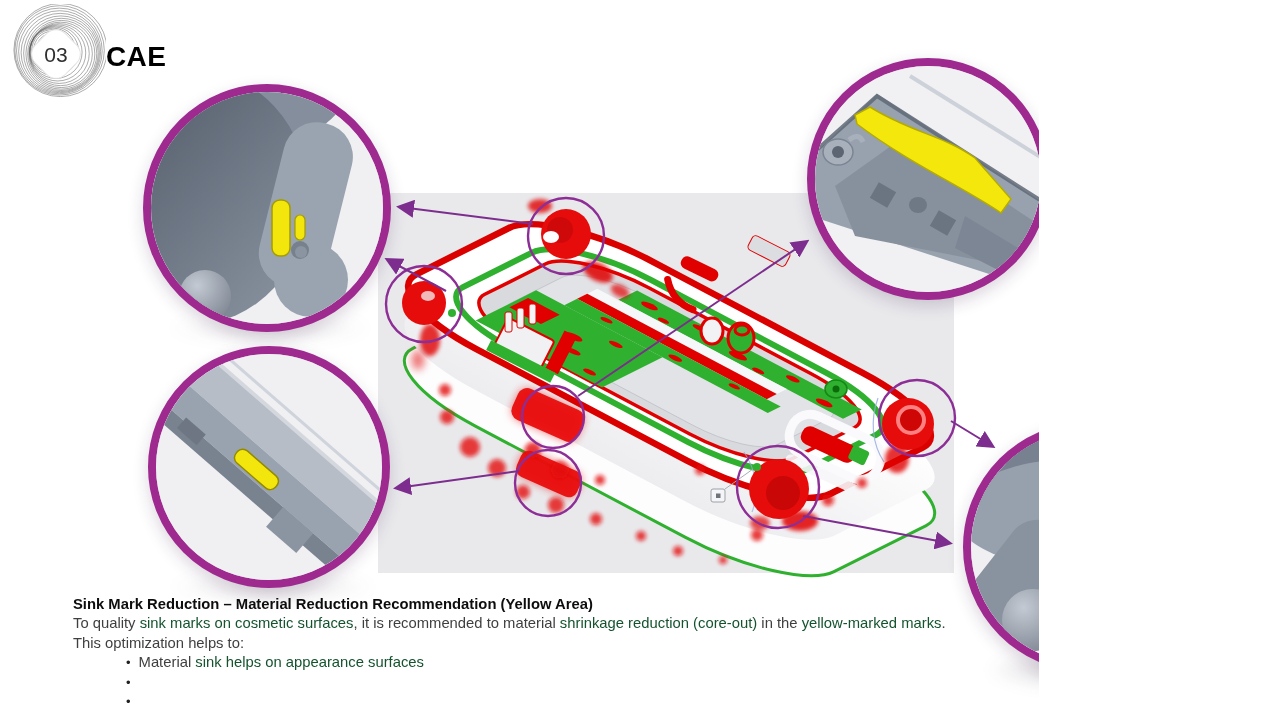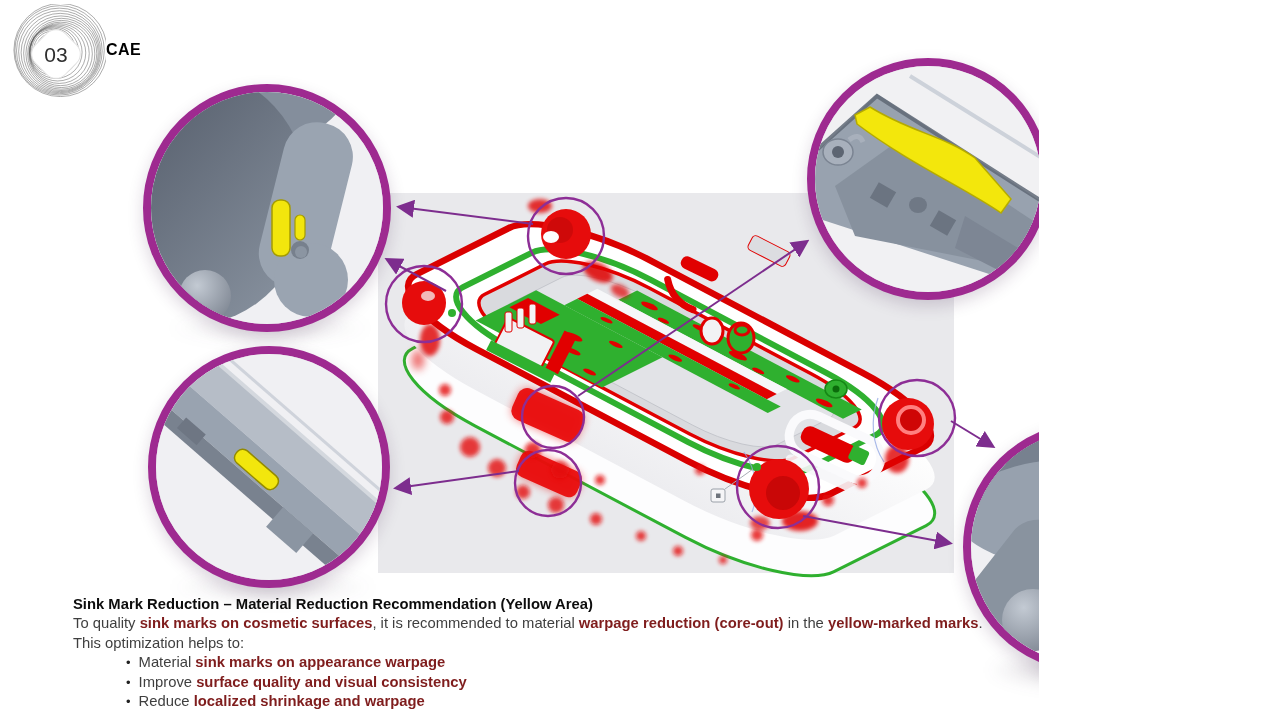--- a/index.html
+++ b/index.html
@@ -17,26 +17,26 @@
   .c-bl{left:148px;top:346px;width:242px;height:242px;}
   .c-br{left:963px;top:422px;width:250px;height:250px;}
   .shadow{position:absolute;z-index:4;border-radius:50%;filter:blur(7px);}
   .sh-br{left:985px;top:648px;width:232px;height:44px;z-index:19;
          background:radial-gradient(ellipse at center,rgba(60,45,70,.32),rgba(60,45,70,0) 70%);}
   .sh-bl{left:168px;top:570px;width:210px;height:34px;
          background:radial-gradient(ellipse at center,rgba(60,45,70,.14),rgba(60,45,70,0) 70%);}
   .sh-tl{left:165px;top:312px;width:210px;height:32px;
          background:radial-gradient(ellipse at center,rgba(60,45,70,.12),rgba(60,45,70,0) 70%);}
   .logo{position:absolute;left:6px;top:4px;width:100px;height:100px;z-index:40;}
-  .cae-title{position:absolute;left:106px;top:41px;font-size:16px;font-weight:700;color:#000;
+  .cae-title{position:absolute;left:106px;top:41px;font-size:28px;font-weight:700;color:#000;
              letter-spacing:.4px;z-index:40;}
   .textblock{position:absolute;left:27px;top:595px;width:1215px;font-size:14.8px;line-height:19.4px;
              color:#3f3f3f;z-index:40;margin-left:46px;}
   .textblock .hd{font-weight:700;color:#0d0d0d;}
-  .textblock .b{font-weight:700;color:#7f1d1d;}
+  .textblock .b{font-weight:400;color:#14532d;}
   .bullets{margin:0;padding:0 0 0 53px;list-style:none;}
   .bullets li{display:flex;}
   .bullets .dot{color:#222;margin-right:8px;font-size:13px;}
 </style>
 </head>
 <body>
 
 <div class="slide">
 
   <div class="stage"></div>
@@ -352,31 +352,29 @@
         <circle cx="53.600024483623244" cy="46.37781397187669" r="44.7"></circle>
         <circle cx="54.46136956327893" cy="46.05031275719167" r="46.550000000000004"></circle>
       </g>
     <rect x="29" y="29" width="42" height="42" rx="13" transform="rotate(45 50 50)" fill="#ffffff" stroke="#e4e4e4" stroke-width="1"></rect>
     <text x="50" y="57.5" text-anchor="middle" font-size="21" fill="#2f2f2f" font-family="Liberation Sans, sans-serif">03</text>
   </svg>
   <div class="cae-title">CAE</div>
 
   <div class="textblock">
     <div class="hd">Sink Mark Reduction – Material Reduction Recommendation (Yellow Area)</div>
-    <div><span>To quality </span><span class="b">sink marks on cosmetic surfaces</span><span>, it is recommended to material </span><span class="b">warpage reduction (core-out)</span><span> in the </span><span class="b">yellow-marked marks</span><span>.</span></div>
+    <div><span>To quality </span><span class="b">sink marks on cosmetic surfaces</span><span>, it is recommended to material </span><span class="b">shrinkage reduction (core-out)</span><span> in the </span><span class="b">yellow-marked marks</span><span>.</span></div>
     <div>This optimization helps to:</div>
     <ul class="bullets">
       <li>
         <span class="dot">•</span>
-        <span><span>Material </span><span class="b">sink marks on appearance warpage</span></span>
+        <span><span>Material </span><span class="b">sink helps on appearance surfaces</span></span>
       </li>
       <li>
         <span class="dot">•</span>
-        <span><span>Improve </span><span class="b">surface quality and visual consistency</span></span>
       </li>
       <li>
         <span class="dot">•</span>
-        <span><span>Reduce </span><span class="b">localized shrinkage and warpage</span></span>
       </li>
     </ul>
   </div>
 
 </div>
 
 </body></html>

